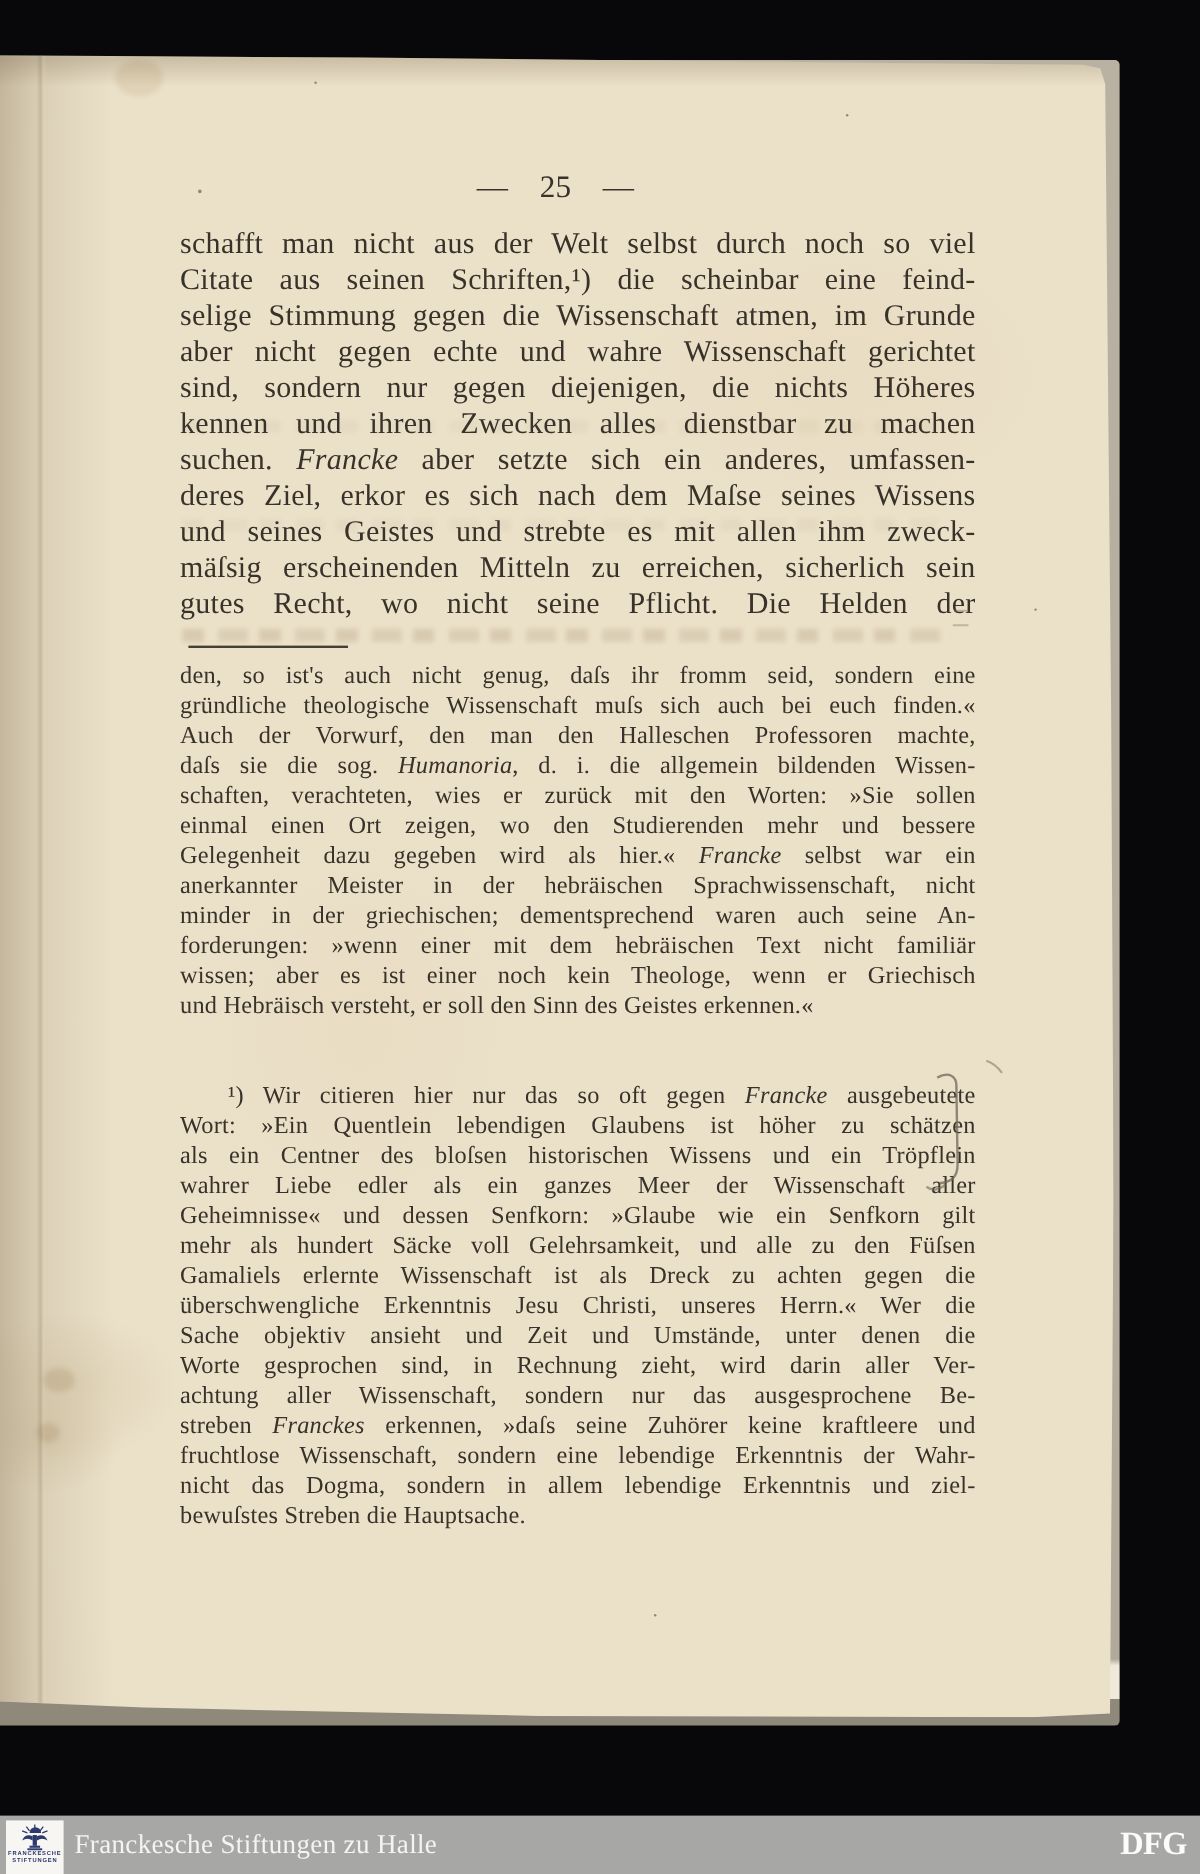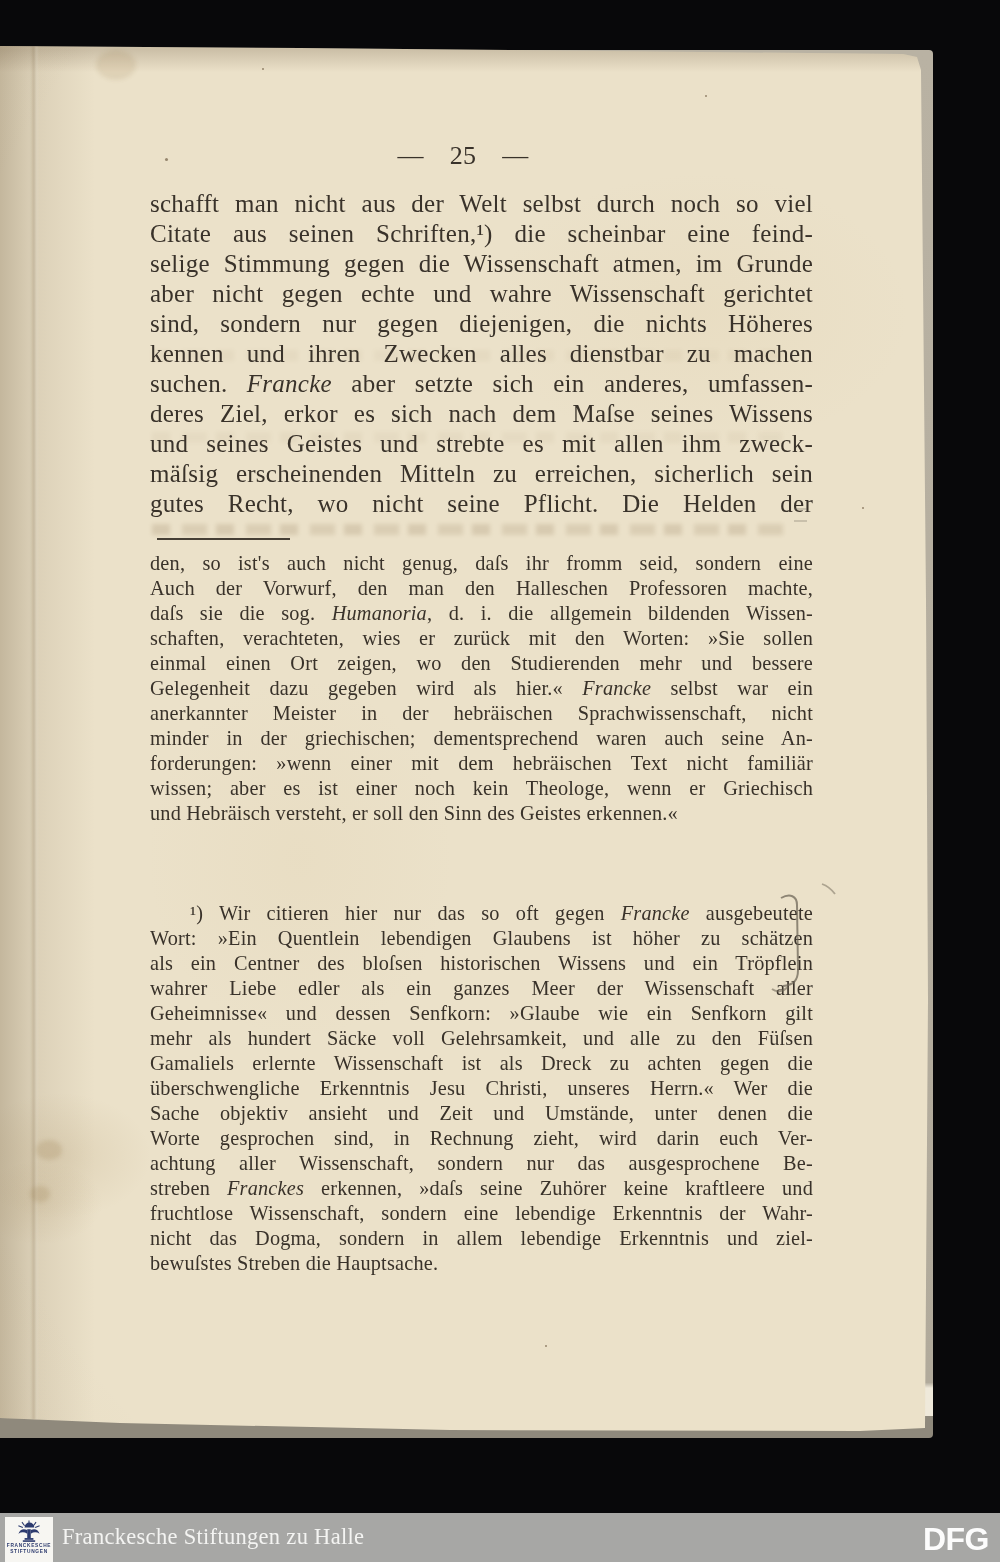--- a/index.html
+++ b/index.html
@@ -65,22 +65,22 @@
 
   
   .footer-bar{position:absolute;left:0;top:1513px;width:1000px;height:59px;background:var(--bar);}
   .logo-box{position:absolute;left:5px;top:4px;width:48px;height:45px;background:#f7f6f2;
     text-align:center;cursor:pointer;}
   .logo-box svg{display:block;margin:2px auto 0;}
   .logo-t{font-family:"Liberation Sans",sans-serif;font-weight:bold;color:var(--navy);
     font-size:4.8px;letter-spacing:.7px;line-height:6px;}
   .inst{position:absolute;left:62px;top:11px;font-family:"Liberation Serif",serif;
     font-size:22.5px;color:var(--bartext);letter-spacing:.3px;}
-  .dfg{position:absolute;right:11px;top:8px;font-family:Liberation Sans, sans-serif;
-    font-weight:bold;font-size:32px;letter-spacing:-.5px;color:#fcfcfc;cursor:pointer;}
+  .dfg{position:absolute;right:11px;top:8px;font-family:Liberation Serif, serif;
+    font-weight:bold;font-size:27px;letter-spacing:-.5px;color:#fcfcfc;cursor:pointer;}
 </style>
 </head>
 <body>
 
 <div class="stage">
 
   <div class="page-stack"></div>
 
   <div class="page">
     <div class="crease"></div>
@@ -104,20 +104,21 @@
         <div class="line just"><span>deres Ziel, erkor es sich nach dem Maſse seines Wissens</span></div>
         <div class="line just"><span>und seines Geistes und strebte es mit allen ihm zweck-</span></div>
         <div class="line just"><span>mäſsig erscheinenden Mitteln zu erreichen, sicherlich sein</span></div>
         <div class="line just"><span>gutes Recht, wo nicht seine Pflicht. Die Helden der</span></div>
       </div>
 
     <div class="fn-sep"></div>
 
     <div class="col fn fn-cont" id="fncont-lines">
         <div class="line just"><span>den, so ist's auch nicht genug, daſs ihr fromm seid, sondern eine</span></div>
+        <div class="line just"><span>gründliche theologische Wissenschaft muſs sich auch bei euch finden.«</span></div>
         <div class="line just"><span>Auch der Vorwurf, den man den Halleschen Professoren machte,</span></div>
         <div class="line just"><span>daſs sie die sog. </span><em>Humanoria</em><span>, d. i. die allgemein bildenden Wissen-</span></div>
         <div class="line just"><span>schaften, verachteten, wies er zurück mit den Worten: »Sie sollen</span></div>
         <div class="line just"><span>einmal einen Ort zeigen, wo den Studierenden mehr und bessere</span></div>
         <div class="line just"><span>Gelegenheit dazu gegeben wird als hier.« </span><em>Francke</em><span> selbst war ein</span></div>
         <div class="line just"><span>anerkannter Meister in der hebräischen Sprachwissenschaft, nicht</span></div>
         <div class="line just"><span>minder in der griechischen; dementsprechend waren auch seine An-</span></div>
         <div class="line just"><span>forderungen: »wenn einer mit dem hebräischen Text nicht familiär</span></div>
         <div class="line just"><span>wissen; aber es ist einer noch kein Theologe, wenn er Griechisch</span></div>
         <div class="line"><span>und Hebräisch versteht, er soll den Sinn des Geistes erkennen.«</span></div>
@@ -125,21 +126,21 @@
     <div class="col fn fn-1" id="fn1-lines">
         <div class="line just ind"><span>¹) Wir citieren hier nur das so oft gegen </span><em>Francke</em><span> ausgebeutete</span></div>
         <div class="line just"><span>Wort: »Ein Quentlein lebendigen Glaubens ist höher zu schätzen</span></div>
         <div class="line just"><span>als ein Centner des bloſsen historischen Wissens und ein Tröpflein</span></div>
         <div class="line just"><span>wahrer Liebe edler als ein ganzes Meer der Wissenschaft aller</span></div>
         <div class="line just"><span>Geheimnisse« und dessen Senfkorn: »Glaube wie ein Senfkorn gilt</span></div>
         <div class="line just"><span>mehr als hundert Säcke voll Gelehrsamkeit, und alle zu den Füſsen</span></div>
         <div class="line just"><span>Gamaliels erlernte Wissenschaft ist als Dreck zu achten gegen die</span></div>
         <div class="line just"><span>überschwengliche Erkenntnis Jesu Christi, unseres Herrn.« Wer die</span></div>
         <div class="line just"><span>Sache objektiv ansieht und Zeit und Umstände, unter denen die</span></div>
-        <div class="line just"><span>Worte gesprochen sind, in Rechnung zieht, wird darin euch Ver-</span></div>
+        <div class="line just"><span>Worte gesprochen sind, in Rechnung zieht, wird darin aller Ver-</span></div>
         <div class="line just"><span>achtung aller Wissenschaft, sondern nur das ausgesprochene Be-</span></div>
         <div class="line just"><span>streben </span><em>Franckes</em><span> erkennen, »daſs seine Zuhörer keine kraftleere und</span></div>
         <div class="line just"><span>fruchtlose Wissenschaft, sondern eine lebendige Erkenntnis der Wahr-</span></div>
         <div class="line just"><span>nicht das Dogma, sondern in allem lebendige Erkenntnis und ziel-</span></div>
         <div class="line"><span>bewuſstes Streben die Hauptsache.</span></div>
       </div>
 
     <svg class="pencil" viewBox="0 0 1000 1562">
       <path d="M 781 898 C 790 893 797 896 797 905 L 798 970 C 798 981 793 985 783 986" fill="none" stroke="#6f6758" stroke-width="2" opacity="0.75"></path>
       <path d="M 772 989 c 5 4 12 2 16 -2" fill="none" stroke="#6f6758" stroke-width="2" opacity="0.6"></path>

